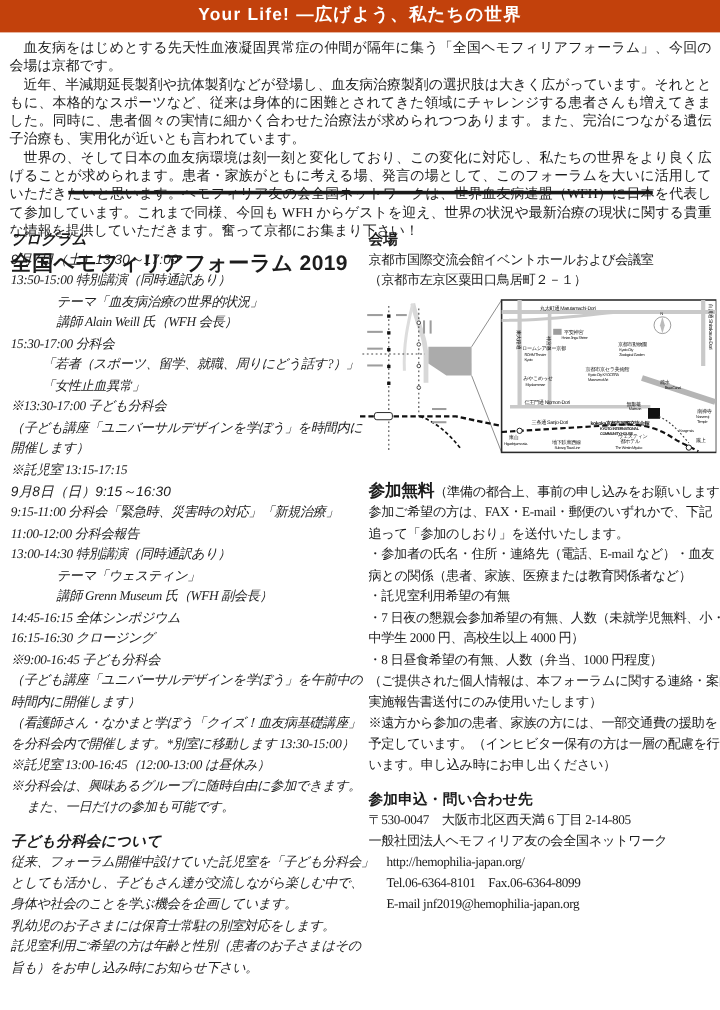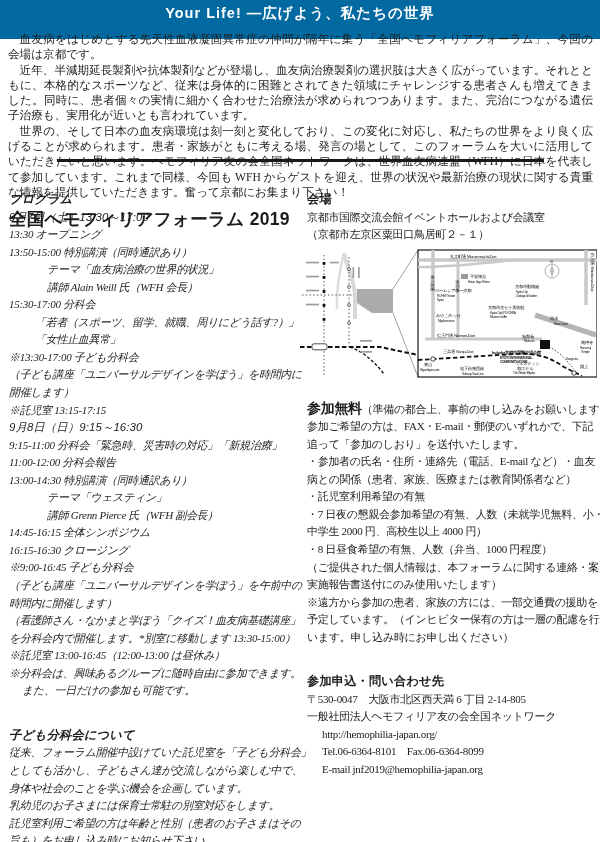--- a/index.html
+++ b/index.html
@@ -3,22 +3,22 @@
 <meta charset="utf-8">
 <style>
   * { margin:0; padding:0; box-sizing:border-box; }
   html,body { width:600px; height:842px; }
   body {
     position:relative; background:#ffffff; overflow:hidden;
     font-family:"Liberation Serif","DejaVu Serif",serif; color:#1c1c1c;
   }
 
   .banner {
-    position:absolute; top:0; left:0; width:600px; height:39px;
-    background:#0369a1; color:#ffffff; text-align:center;
+    position:absolute; top:0; left:0; width:600px; height:27px;
+    background:#c2410c; color:#ffffff; text-align:center;
     font-family:"Liberation Sans","DejaVu Sans",sans-serif;
     font-weight:bold; font-size:14.5px; line-height:27px; letter-spacing:1px;
   }
 
   .intro {
     position:absolute; top:32px; left:8px; width:585px;
     font-size:11.6px; line-height:15.3px; text-align:justify;
   }
   .intro p { text-indent:1em; }
 
@@ -37,21 +37,21 @@
   .sec-h {
     font-family:"Liberation Sans","DejaVu Sans",sans-serif;
     font-weight:bold; font-size:12.2px; letter-spacing:0.2px;
   }
   .line { min-height:17.55px; }
   .line.date { font-family:"Liberation Sans","DejaVu Sans",sans-serif; letter-spacing:0.1px; font-size:11.4px; }
   .ind-a { padding-left:38px; }
   .ind-b { padding-left:26px; }
   .ind-c { padding-left:13px; }
   .ind   { padding-left:15px; }
-  .gap-before { margin-top:27px; }
+  .gap-before { margin-top:11px; }
 
   .free-head { font-family:"Liberation Sans","DejaVu Sans",sans-serif; font-weight:bold; font-size:14px; }
 
   .map-figure { display:block; margin:3px 0 1px -7px; }
   .map-figure text { font-family:"Liberation Sans","DejaVu Sans",sans-serif; fill:#141414; }
   .mt-jp { font-size:4.3px; }
   .mt-en { font-size:3.2px; fill:#2a2a2a; }
   .mt-b  { font-weight:bold; }
   .mt-n  { font-size:3.4px; fill:#777; }
 </style>
@@ -67,37 +67,36 @@
 </div>
 
 <div class="divider"></div>
 
 <div class="page-title">全国ヘモフィリアフォーラム 2019</div>
 
 <div class="col col-left">
   <div class="sec-h line">プログラム</div>
   <div>
     <div class="line date">9月7日（土）13:30～17:00</div>
-      <div class="line">13:30 オープニング</div>
       <div class="line">13:50-15:00 特別講演（同時通訳あり）</div>
       <div class="line ind-a">テーマ「血友病治療の世界的状況」</div>
       <div class="line ind-a">講師 Alain Weill 氏（WFH 会長）</div>
       <div class="line">15:30-17:00 分科会</div>
       <div class="line ind-b">「若者（スポーツ、留学、就職、周りにどう話す?）」</div>
       <div class="line ind-b">「女性止血異常」</div>
       <div class="line">※13:30-17:00 子ども分科会</div>
       <div class="line">（子ども講座「ユニバーサルデザインを学ぼう」を時間内に</div>
       <div class="line">開催します）</div>
       <div class="line">※託児室 13:15-17:15</div>
       <div class="line date">9月8日（日）9:15～16:30</div>
       <div class="line">9:15-11:00 分科会「緊急時、災害時の対応」「新規治療」</div>
       <div class="line">11:00-12:00 分科会報告</div>
       <div class="line">13:00-14:30 特別講演（同時通訳あり）</div>
       <div class="line ind-a">テーマ「ウェスティン」</div>
-      <div class="line ind-a">講師 Grenn Pierce 氏（WFH 副会長）</div>
+      <div class="line ind-a">講師 Grenn Museum 氏（WFH 副会長）</div>
       <div class="line">14:45-16:15 全体シンポジウム</div>
       <div class="line">16:15-16:30 クロージング</div>
       <div class="line">※9:00-16:45 子ども分科会</div>
       <div class="line">（子ども講座「ユニバーサルデザインを学ぼう」を午前中の</div>
       <div class="line">時間内に開催します）</div>
       <div class="line">（看護師さん・なかまと学ぼう「クイズ！血友病基礎講座」</div>
       <div class="line">を分科会内で開催します。*別室に移動します 13:30-15:00）</div>
       <div class="line">※託児室 13:00-16:45（12:00-13:00 は昼休み）</div>
       <div class="line">※分科会は、興味あるグループに随時自由に参加できます。</div>
       <div class="line ind-c">また、一日だけの参加も可能です。</div>

